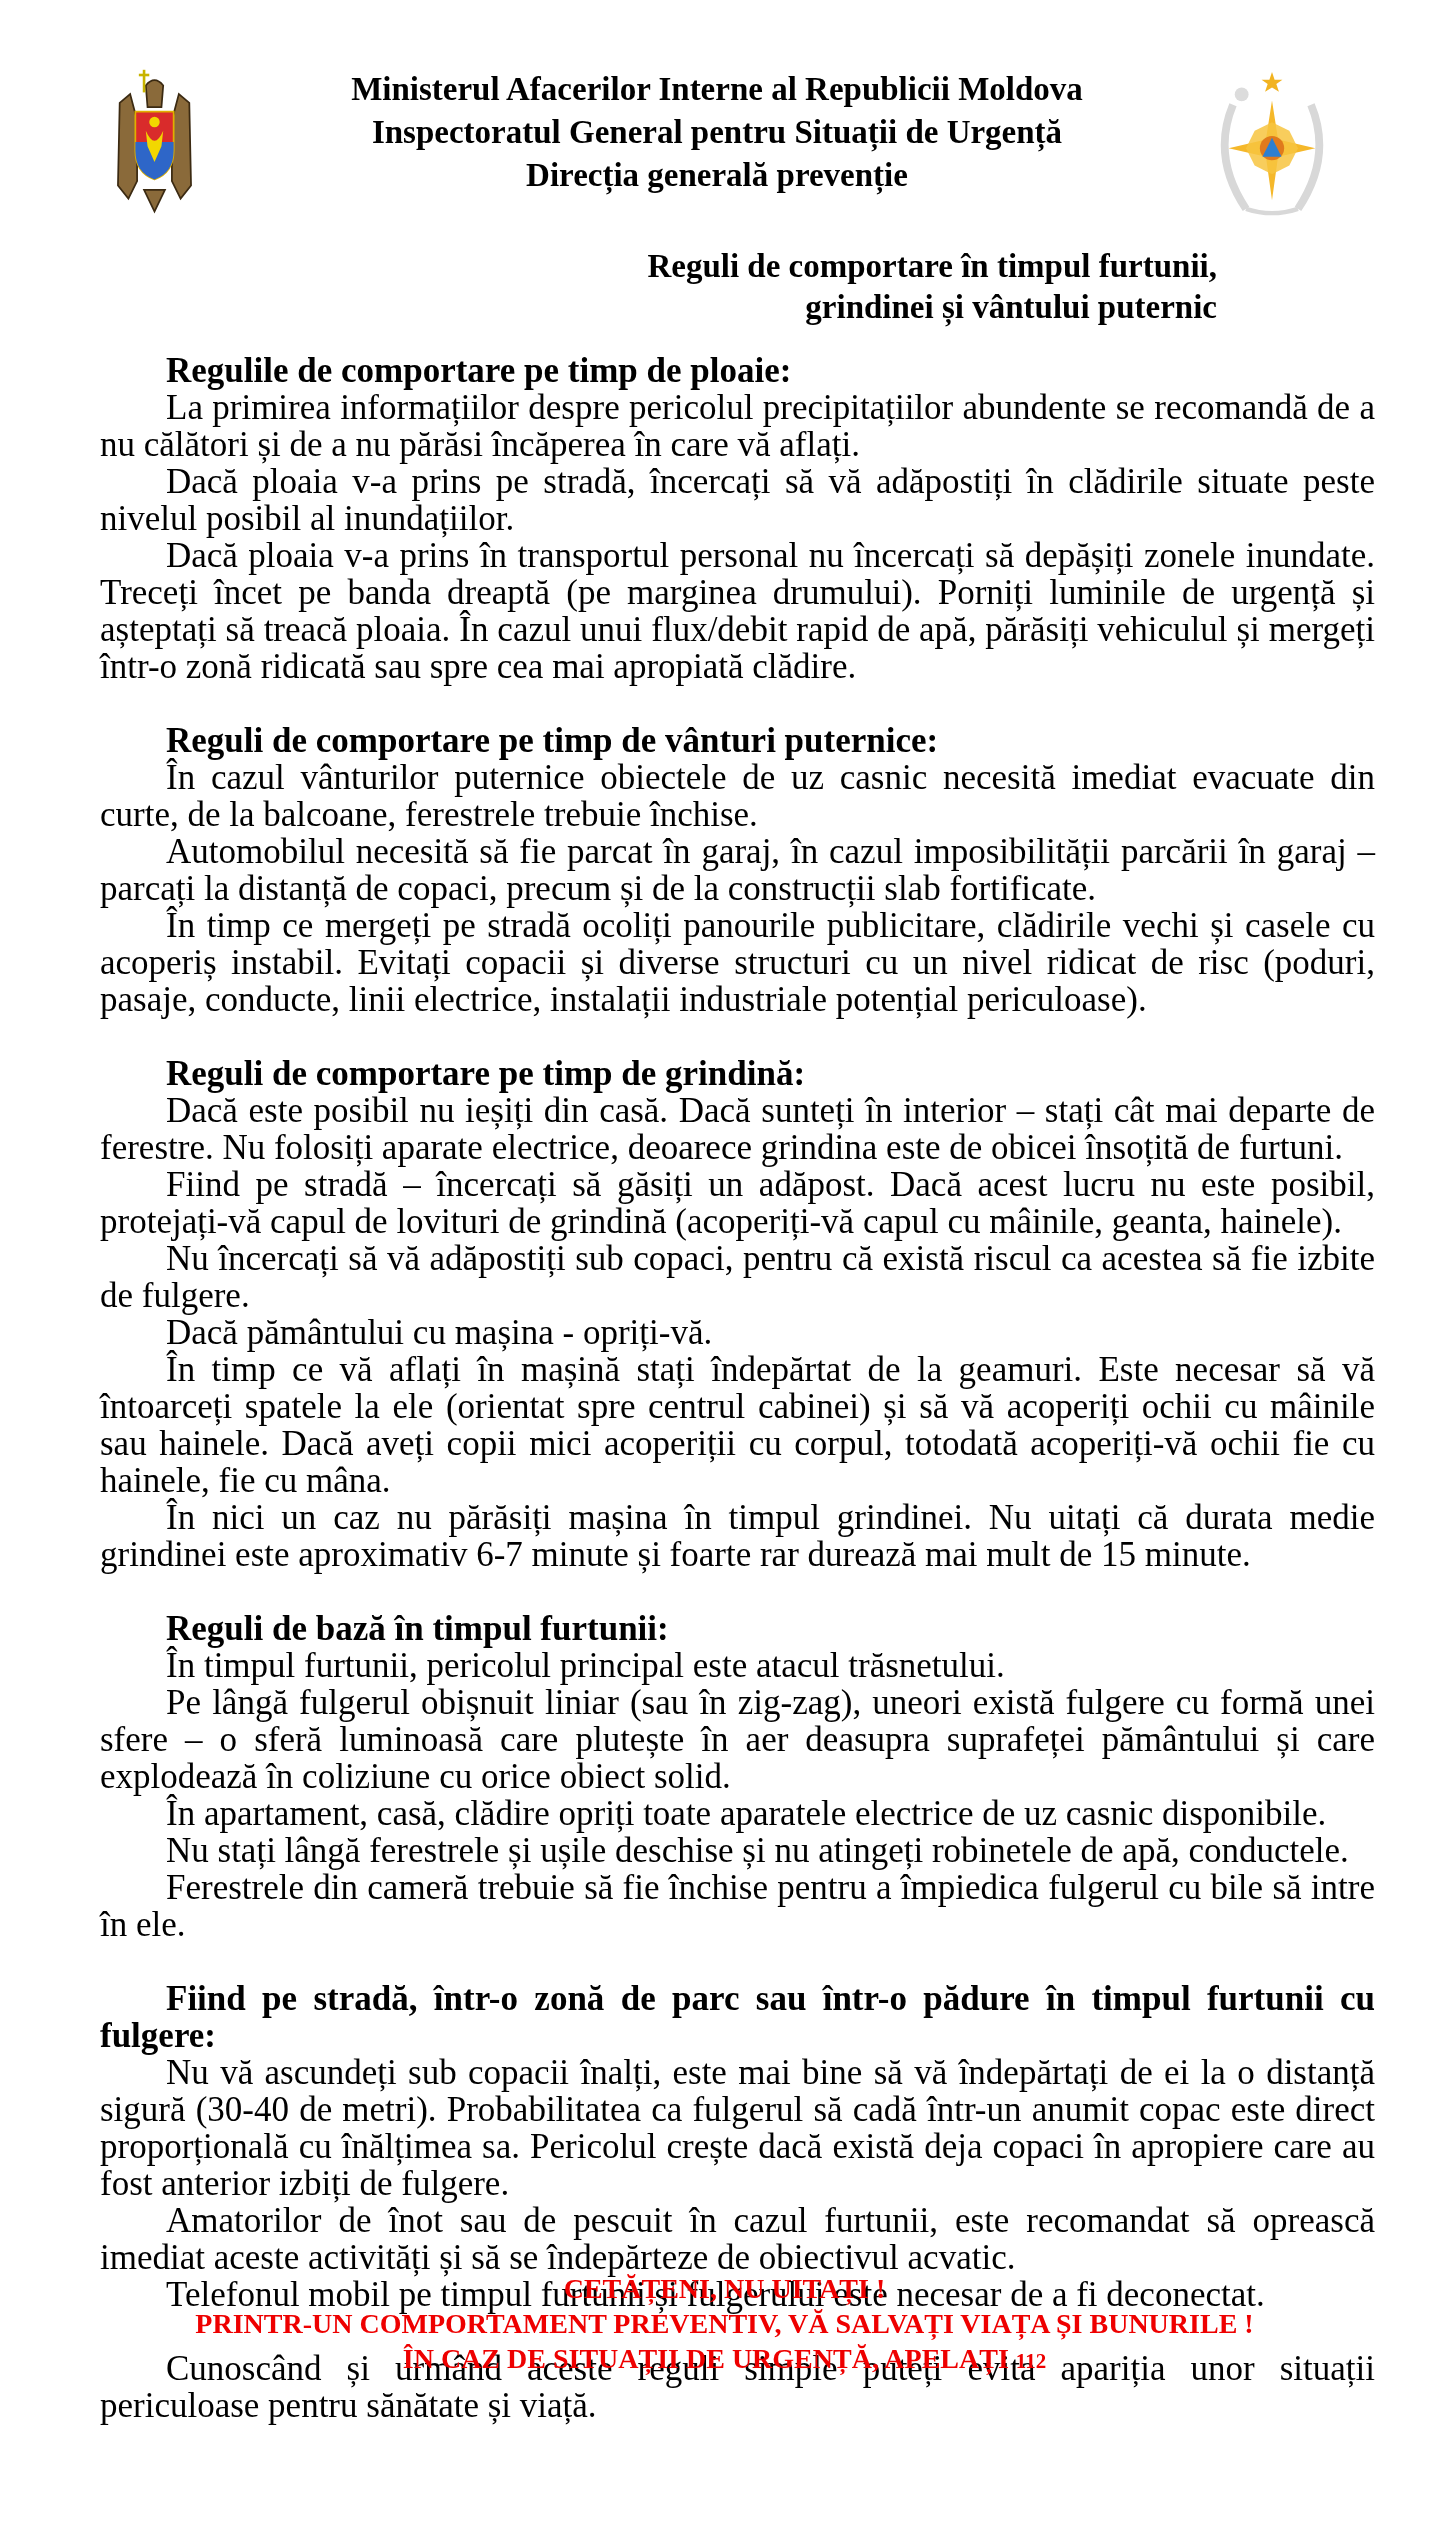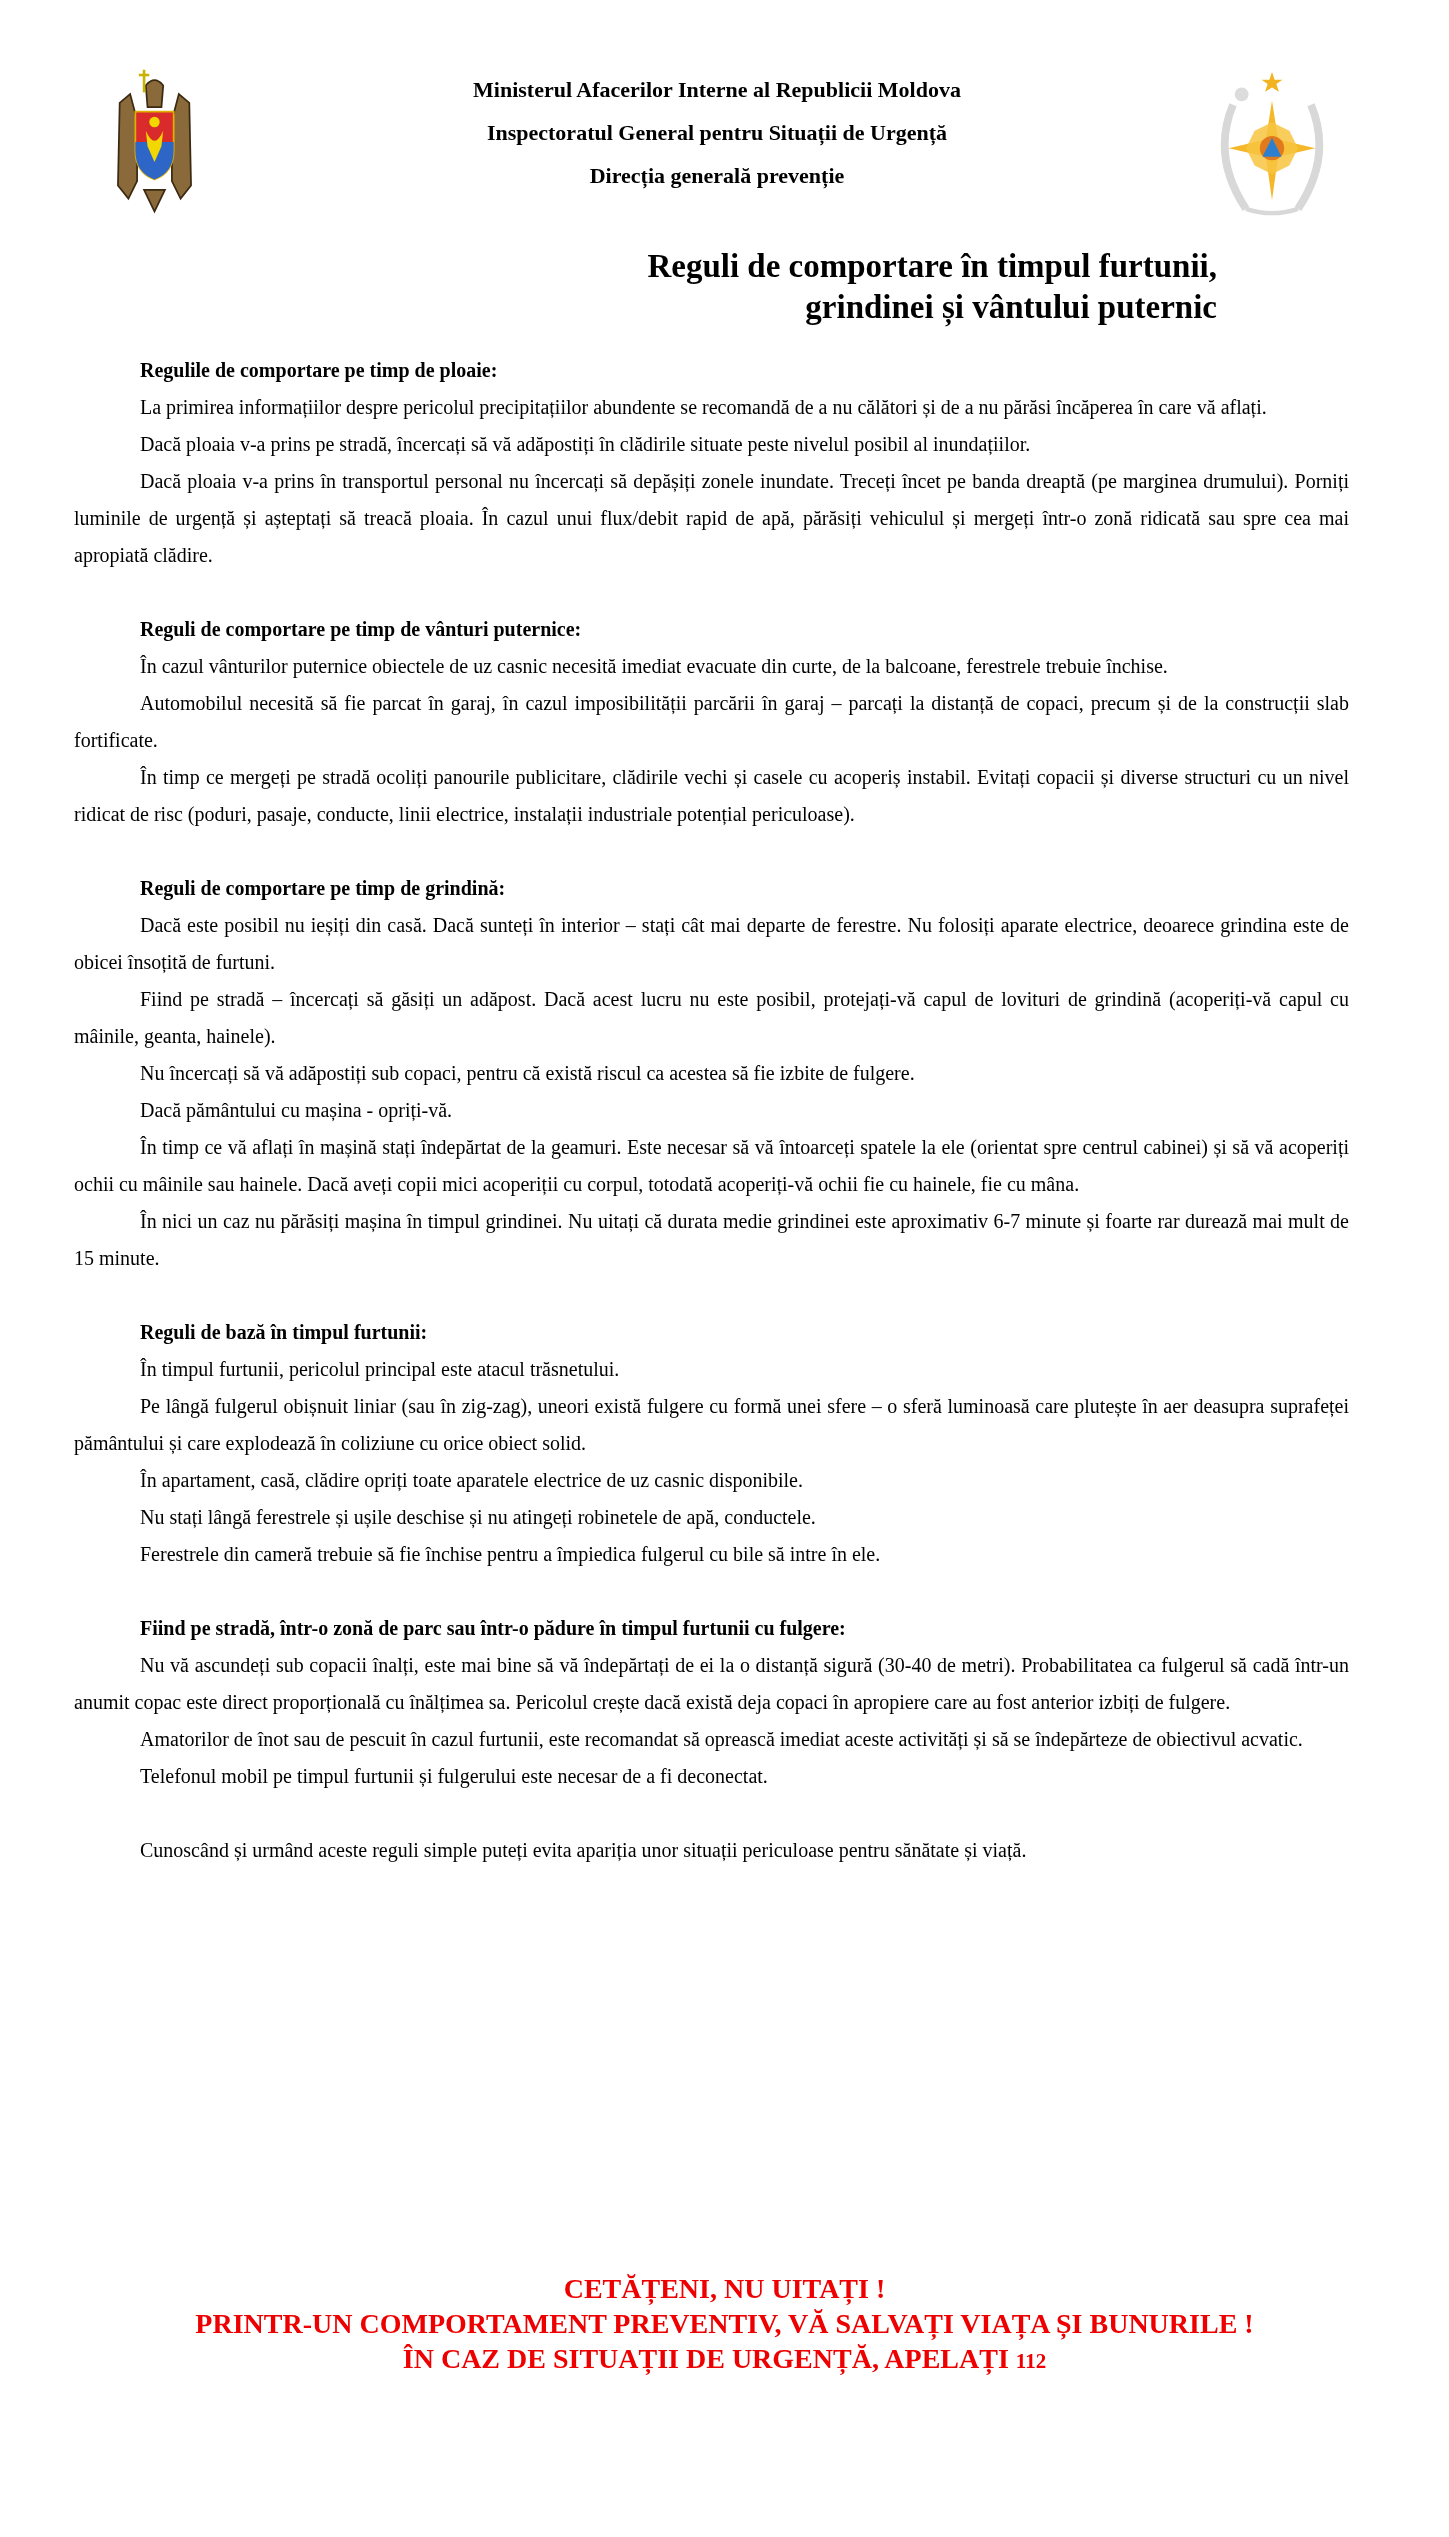--- a/index.html
+++ b/index.html
@@ -4,29 +4,29 @@
 <style>
   html, body { margin: 0; padding: 0; background: #ffffff; }
   body {
     width: 1449px; height: 2538px; position: relative; overflow: hidden;
     font-family: "Liberation Serif", "DejaVu Serif", serif; color: #000;
   }
   .logo-left { position: absolute; left: 111px; top: 68px; width: 87px; height: 148px; }
   .logo-right { position: absolute; left: 1207px; top: 70px; width: 130px; height: 152px; }
   .header {
     position: absolute; left: 217px; width: 1000px; top: 68px;
-    text-align: center; font-weight: bold; font-size: 22px; line-height: 43px;
+    text-align: center; font-weight: bold; font-size: 33px; line-height: 43px;
   }
   .subtitle {
     position: absolute; left: 261px; width: 956px; top: 246px;
     text-align: right; font-weight: bold; font-size: 33px; line-height: 41px;
   }
   .body {
-    position: absolute; left: 74px; width: 1275px; top: 352px;
-    font-size: 20px; line-height: 37px; text-align: justify;
+    position: absolute; left: 100px; width: 1275px; top: 352px;
+    font-size: 35px; line-height: 37px; text-align: justify;
   }
   .section { margin-bottom: 37px; }
   .section-title { font-weight: bold; text-indent: 66px; margin: 0; }
   .para { text-indent: 66px; margin: 0; }
   .closing { margin-top: 16px; font-family: Liberation Serif, serif; }
   .footer {
     position: absolute; left: 87px; width: 1275px; top: 2271px;
     text-align: center; color: #ee0000; font-weight: bold; font-size: 28px; line-height: 35px;
   }
   .footer .big { font-size: 21px; }

